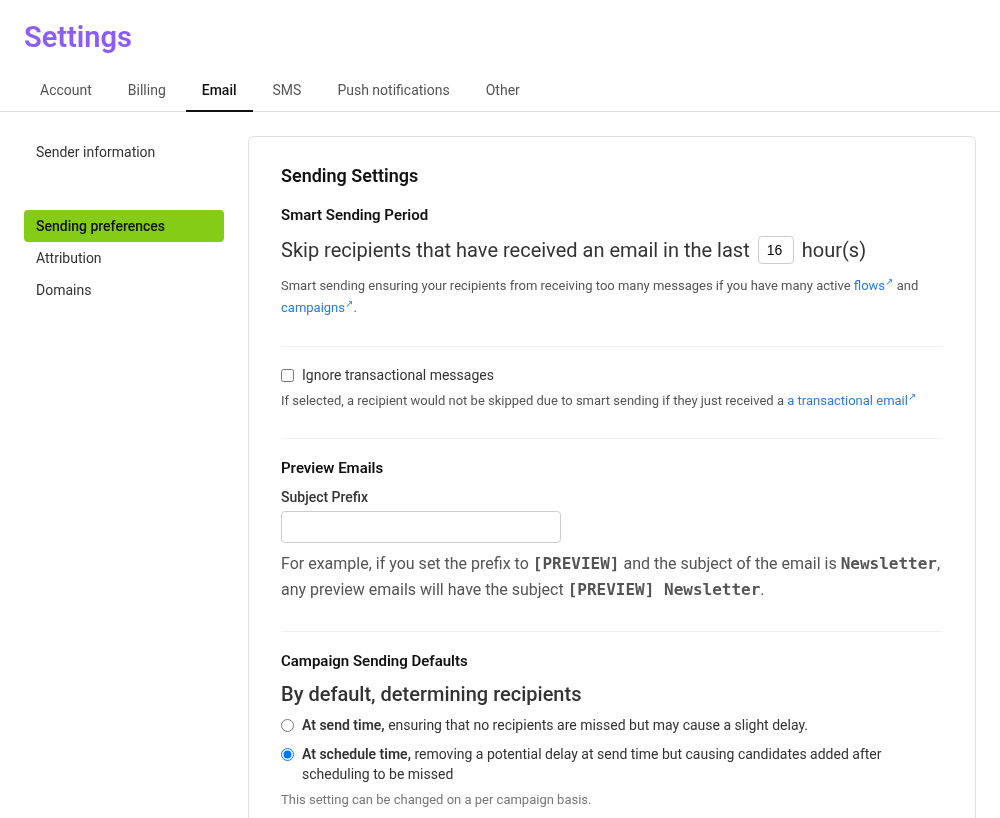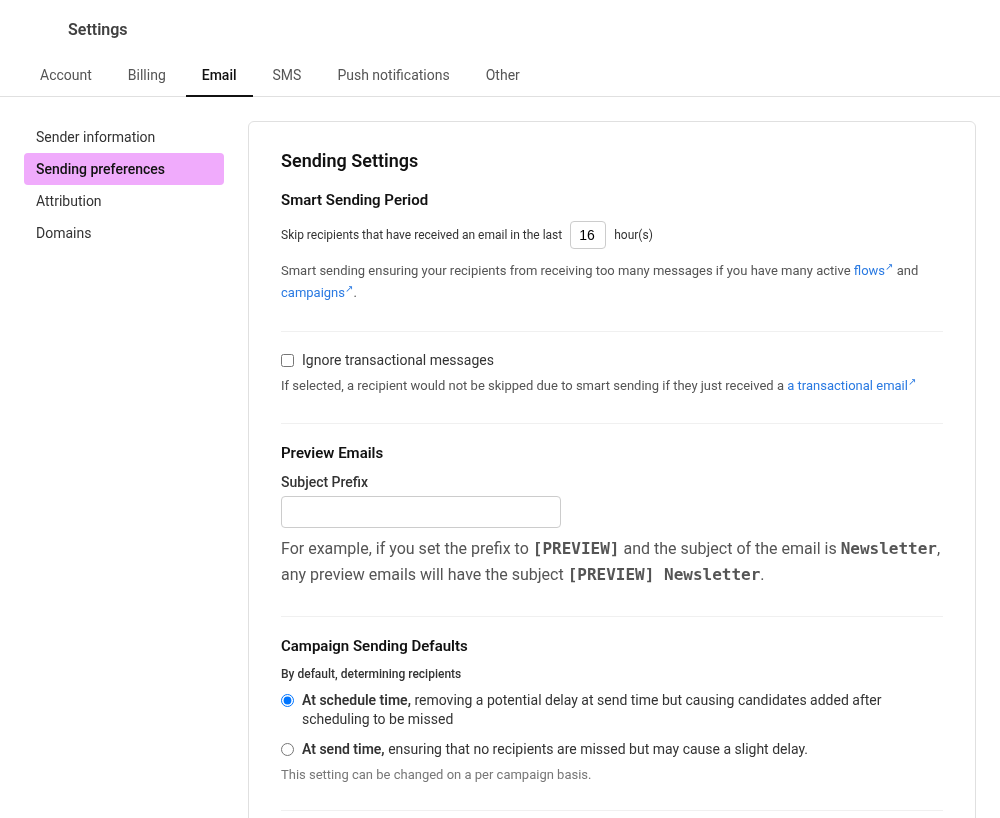--- a/index.html
+++ b/index.html
@@ -1,38 +1,38 @@
 <!DOCTYPE html>
 <html><head>
   <meta charset="utf-8">
   <style>
     * { box-sizing: border-box; margin: 0; padding: 0; }
     body { font-family: -apple-system, BlinkMacSystemFont, 'Segoe UI', Roboto, sans-serif; font-size: 14px; color: #333; background: #fff; }
 
-    .page-title { font-size: 16px; font-weight: 600; padding: 20px 24px 16px; color: #404040; margin-left: 44px; }
+    .page-title { font-size: 29px; font-weight: 600; padding: 20px 24px 16px; color: #8b5cf6; }
 
     .top-nav { display: flex; border-bottom: 1px solid #e0e0e0; padding: 0 24px; gap: 4px; }
     .nav-tab { padding: 12px 16px; cursor: pointer; font-size: 14px; color: #555; text-decoration: none; border-bottom: 2px solid transparent; margin-bottom: -1px; }
     .nav-tab.active { color: #111; border-bottom: 2px solid #111; font-weight: 500; }
 
     .content-area { display: flex; padding: 24px; gap: 24px; }
 
     .sidebar { width: 200px; flex-shrink: 0; }
     .sidebar-item { padding: 8px 12px; font-size: 14px; color: #333; cursor: pointer; border-radius: 4px; }
-    .sidebar-item.active { background: #f0abfc; font-weight: 500; color: #111; }
+    .sidebar-item.active { background: #84cc16; font-weight: 500; color: #111; margin-top: 42px; }
 
     .main-panel { flex: 1; border: 1px solid #e0e0e0; border-radius: 6px; padding: 28px 32px; background: #fff; }
 
     .section-title { font-size: 18px; font-weight: 600; color: #111; margin-bottom: 20px; }
     .subsection-title { font-size: 15px; font-weight: 600; color: #111; margin-bottom: 12px; }
 
     .section-block { margin-bottom: 28px; }
 
     .field-row { display: flex; align-items: center; gap: 8px; margin-bottom: 10px; }
-    .field-label { font-size: 12px; color: #333; }
+    .field-label { font-size: 20px; color: #333; }
 
     .hour-input { width: 36px; padding: 5px 8px; border: 1px solid #ccc; border-radius: 4px; font-size: 14px; }
 
     .help-text { font-size: 13px; color: #555; line-height: 1.5; margin-top: 6px; }
     .help-text a { color: #2a7ae2; text-decoration: none; }
 
     .ext-icon { font-size: 10px; vertical-align: super; }
 
     .divider { border: none; border-top: 1px solid #f0f0f0; margin: 20px 0; }
 
@@ -122,29 +122,29 @@
       </div>
     </div>
 
     <hr class="divider">
 
     <div class="section-block">
       <div class="subsection-title">Campaign Sending Defaults</div>
       <div class="field-label" style="margin-bottom:10px;font-weight:500;">By default, determining recipients</div>
       <div class="radio-group">
         <div class="radio-row">
+          <input type="radio" name="recipients" id="send-time" style="">
+          <label for="send-time" class="radio-label">
+            <strong>At send time,</strong><span> ensuring that no recipients are missed but may cause a slight delay.</span>
+          </label>
+        </div>
+        <div class="radio-row">
           <input type="radio" name="recipients" id="schedule-time" checked="" style="">
           <label for="schedule-time" class="radio-label">
             <strong>At schedule time,</strong><span> removing a potential delay at send time but causing candidates added after scheduling to be missed</span>
-          </label>
-        </div>
-        <div class="radio-row">
-          <input type="radio" name="recipients" id="send-time" style="">
-          <label for="send-time" class="radio-label">
-            <strong>At send time,</strong><span> ensuring that no recipients are missed but may cause a slight delay.</span>
           </label>
         </div>
       </div>
       <div class="small-note">This setting can be changed on a per campaign basis.</div>
     </div>
 
     <hr class="divider">
 
   </div>
 </div>

